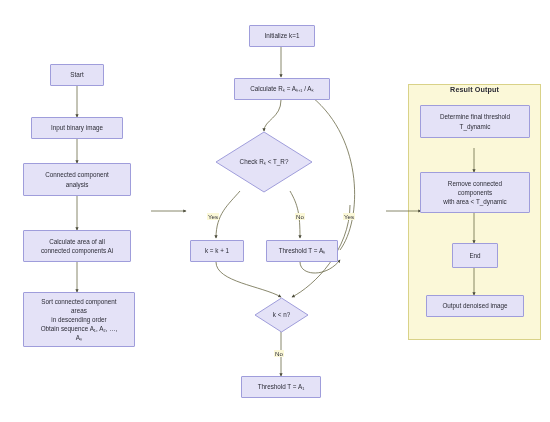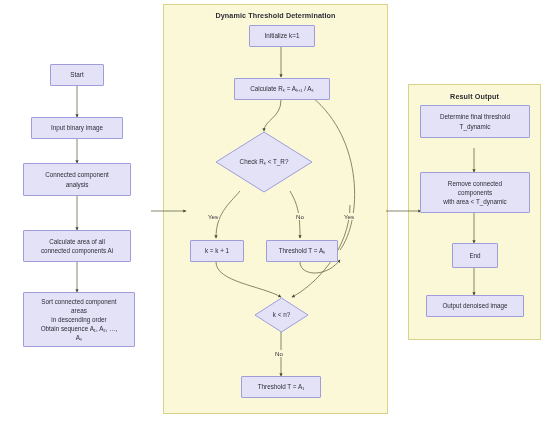--- a/index.html
+++ b/index.html
@@ -90,26 +90,23 @@
     height: 422px;
     pointer-events: none;
   }
 </style>
 </head>
 <body>
 
 <div id="canvas">
 
 
-  <div class="panel" style="left:163px; top:4px; width:225px; height:410px;">
-    <div class="panel-title" style="top:6px;">Dynamic Threshold Determination</div>
-  </div>
 
   <div class="panel" style="left:408px; top:84px; width:133px; height:256px;">
-    <div class="panel-title" style="top:7px;text-align:center;">Result Output</div>
+    <div class="panel-title" style="top:0;text-align:center;">Result Output</div>
   </div>
 
   <svg class="links" viewBox="0 0 550 422" xmlns="http://www.w3.org/2000/svg">
     <defs>
       <marker id="arrow" markerWidth="5" markerHeight="5" refX="3.4" refY="2" orient="auto" markerUnits="strokeWidth">
         <path d="M0,0 L0,4 L4,2 z" fill="#4a4a3a"></path>
       </marker>
     </defs>
     <g stroke="#6b6a47" stroke-width="0.8" fill="none" marker-end="url(#arrow)">
 

